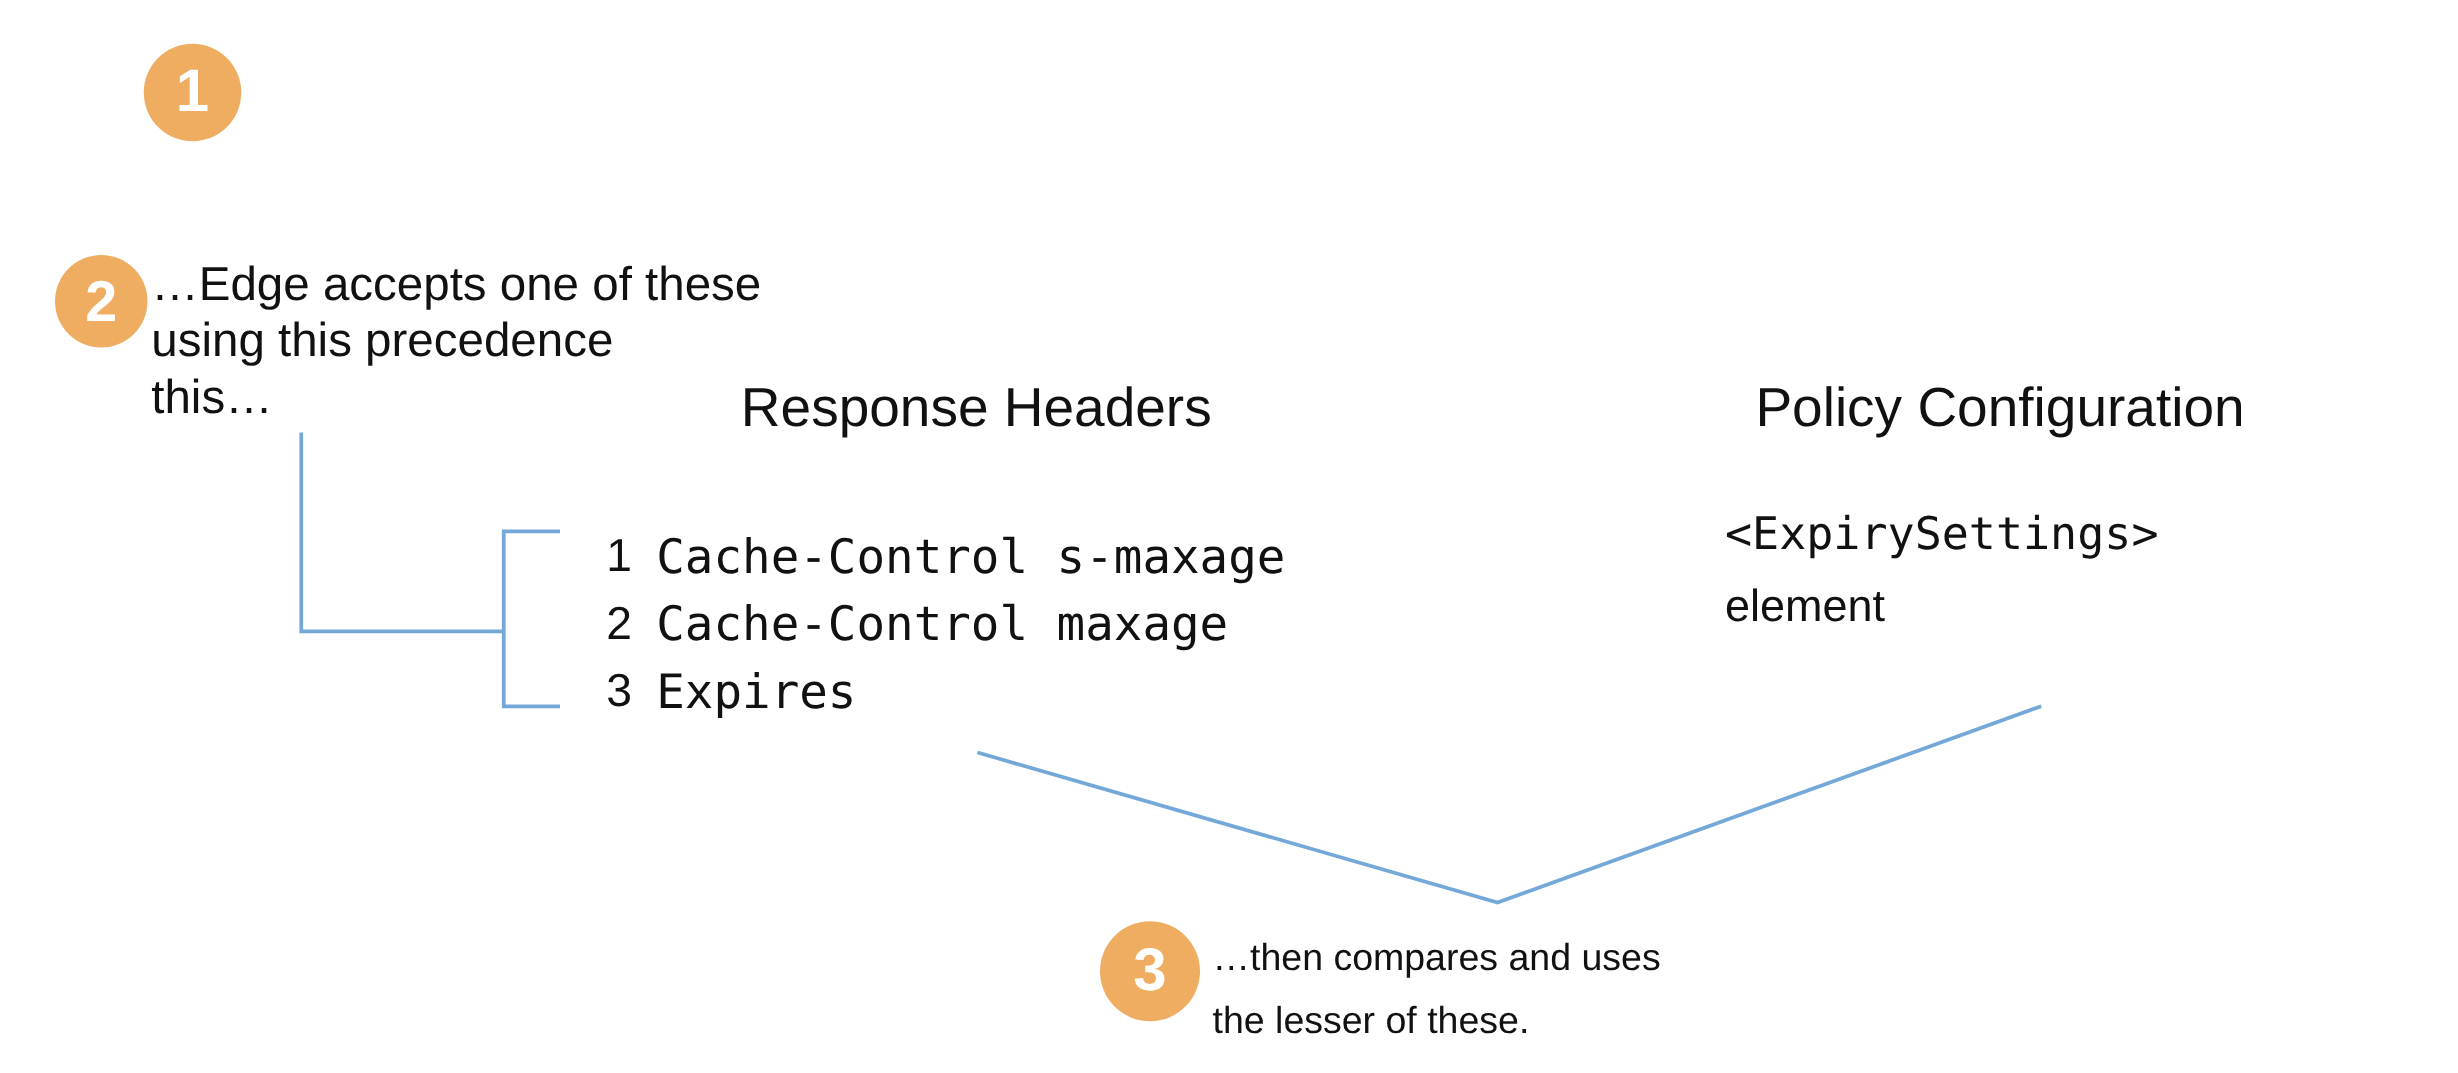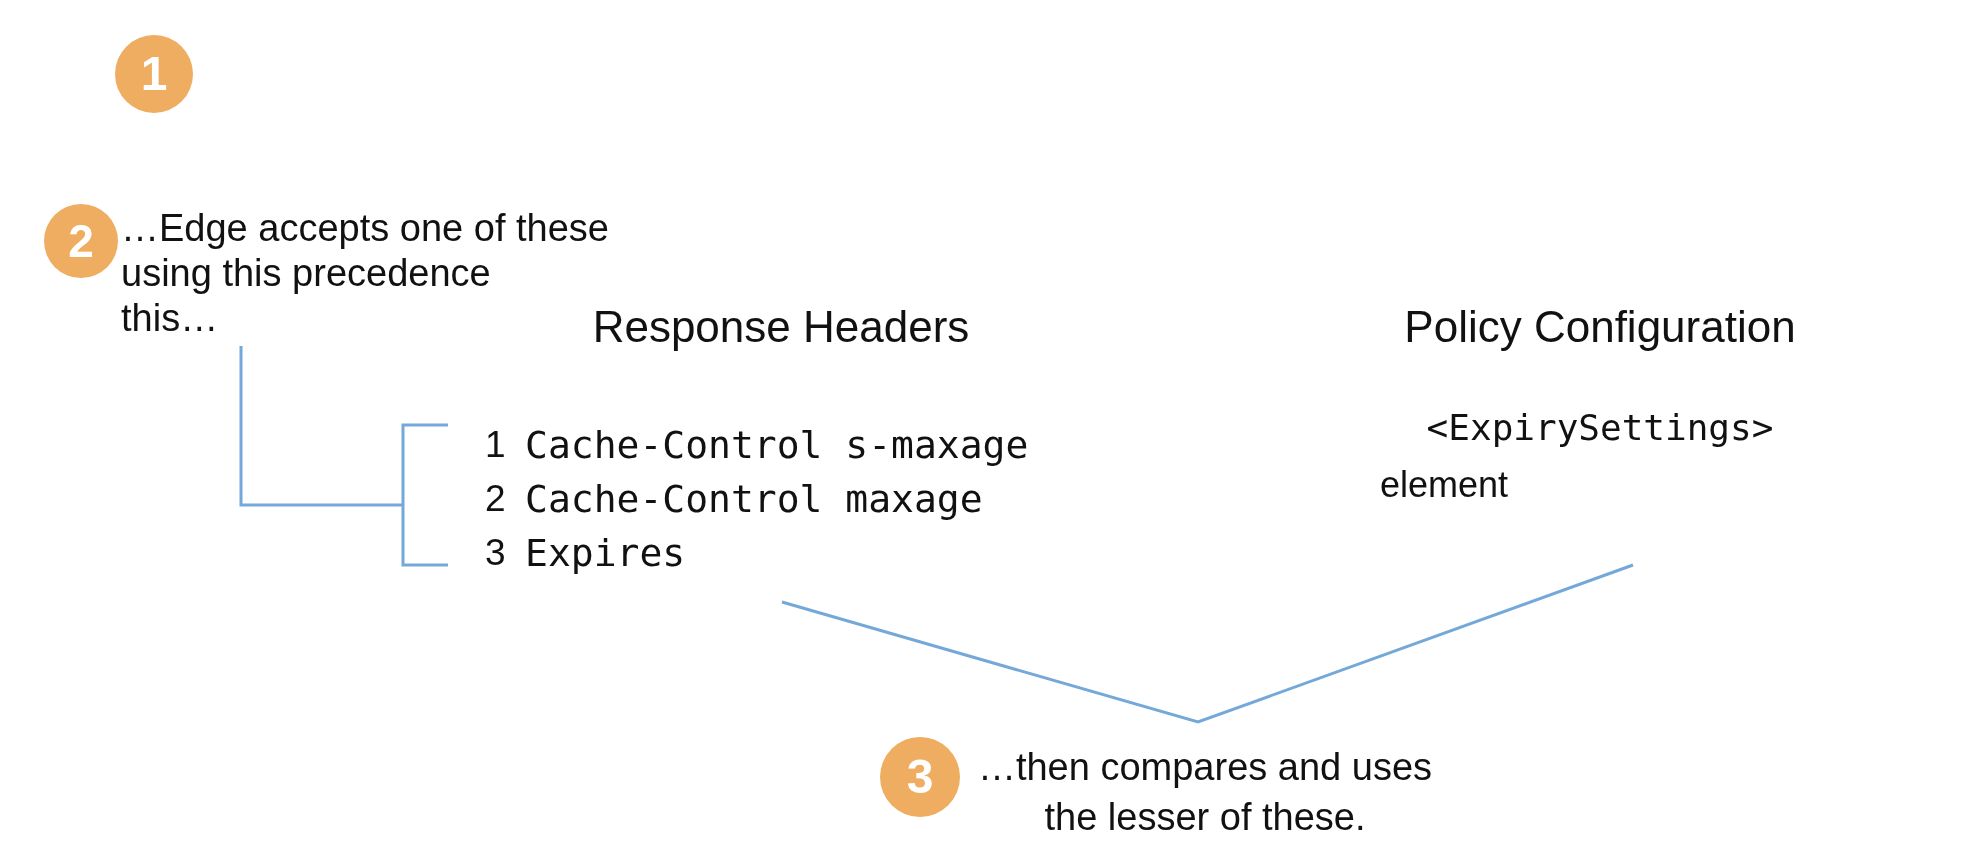--- a/index.html
+++ b/index.html
@@ -75,35 +75,34 @@
     color:var(--text-color);
   }
   .precedence-code{
     font-size:38px;
     color:var(--text-color);
     white-space:nowrap;
   }
 
   #expiry-settings-code{
     left:1380px;top:407px;width:440px;
-    text-align:center;
+    text-align:left;
     font-size:36px;
     white-space:nowrap;
   }
   #expiry-settings-element{
     left:1380px;top:464px;width:440px;
     text-align:left;
     font-size:36px;
   }
 
   #badge-3{left:880px;top:737px;width:80px;height:80px;font-size:48px;}
   #step-3-text{
     left:970px;top:742px;width:470px;
-    text-align:center;
-    font-size:38px;
+    font-size:30px;
     line-height:50px;
     white-space:nowrap;
   }
 
   #connector-lines{
     position:absolute;
     left:0;top:0;
     width:1966px;
     height:858px;
     pointer-events:none;

